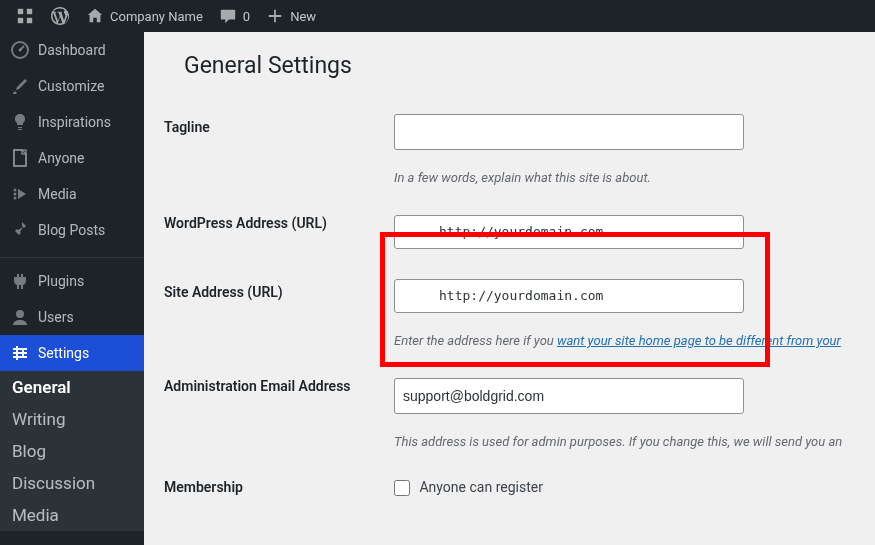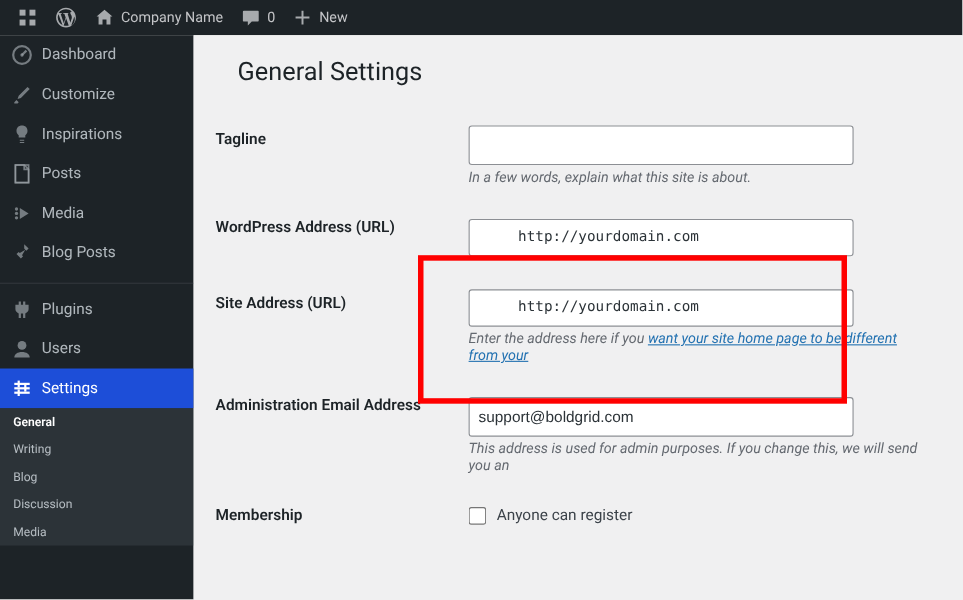--- a/index.html
+++ b/index.html
@@ -5,41 +5,41 @@
     * { margin: 0; padding: 0; box-sizing: border-box; }
     body { font-family: -apple-system, BlinkMacSystemFont, "Segoe UI", Roboto, sans-serif; font-size: 13px; color: #3c434a; background: #f0f0f1; width: 875px; height: 545px; overflow: hidden; position: relative; }
     
     .admin-bar { background: #1d2327; height: 32px; display: flex; align-items: center; color: #c3c4c7; padding: 0 8px; }
     .admin-bar-item { display: flex; align-items: center; padding: 0 8px; height: 32px; cursor: pointer; gap: 6px; }
     .admin-bar .ab-icon { display: flex; align-items: center; justify-content: center; }
     .admin-bar-text { font-size: 13px; }
     
     .main-wrap { display: flex; height: calc(545px - 32px); }
     
-    .sidebar { width: 176px; background: #1d2327; color: #fff; overflow-y: auto; flex-shrink: 0; }
+    .sidebar { width: 144px; background: #1d2327; color: #fff; overflow-y: auto; flex-shrink: 0; }
     .menu-item { display: flex; align-items: center; padding: 8px 10px; color: rgba(240,246,252,0.7); cursor: pointer; font-size: 14px; gap: 8px; position: relative; }
     .menu-item.current { background: #1d4ed8; color: #fff; }
     .menu-item .mi-icon { width: 20px; height: 20px; display: flex; align-items: center; justify-content: center; opacity: 0.6; }
     .menu-item.current .mi-icon { opacity: 1; }
     .menu-sep { height: 5px; border-bottom: 1px solid #32373c; margin: 5px 0; }
     .submenu { background: #2c3338; }
-    .submenu-item { padding: 6px 12px; color: rgba(240,246,252,0.7); cursor: pointer; font-size: 11px; }
+    .submenu-item { padding: 6px 12px; color: rgba(240,246,252,0.7); cursor: pointer; font-size: 17px; }
     .submenu-item.current { color: #fff; font-weight: 600; }
     
     .content { flex: 1; padding: 20px 20px 0 20px; background: #f0f0f1; overflow: hidden; }
     .content h1 { font-size: 23px; font-weight: 400; color: #1d2327; margin-bottom: 20px; margin-left: 20px; }
     
     .form-table { width: 100%; border-collapse: collapse; }
     .form-table th { text-align: left; vertical-align: top; width: 220px; padding: 20px 10px 20px 0; font-weight: 600; font-size: 14px; color: #1d2327; }
     .form-table td { padding: 15px 10px; vertical-align: middle; }
     .form-table input[type=text], .form-table input[type=email], .form-table input[type=url] {
       width: 350px; padding: 3px 8px; font-size: 14px; line-height: 2; border: 1px solid #8c8f94; border-radius: 3px; background: #fff; color: #2c3338;
     }
     .form-table input.code { font-family: Menlo, Consolas, monospace; font-size: 13px; padding-left: 44px; }
-    .description { font-size: 13px; font-style: italic; color: #646970; margin-top: 4px; }
+    .description { font-size: 13px; font-style: italic; color: #646970; margin-top: 20px; }
     .description a { color: #2271b1; text-decoration: underline; }
     
     .highlight-box { position: absolute; border: 5px solid #ff0000; pointer-events: none; }
     
     input[type=checkbox] { width: 16px; height: 16px; margin-right: 6px; vertical-align: middle; }
     label { font-size: 14px; }
     
     .gap-row td, .gap-row th { padding-top: 15px; padding-bottom: 15px; }
   </style>
 </head>
@@ -117,21 +117,21 @@
         </span>
       <span>Inspirations</span>
     </div>
     <div class="menu-item">
       <span class="mi-icon">
           <svg width="20" height="20" viewBox="0 0 20 20" fill="currentColor">
             <path d="M4 2h8l4 4v12H4zM12 2v4h4" fill="none" stroke="currentColor" stroke-width="1.5"></path>
             <rect x="4" y="2" width="12" height="16" fill="none" stroke="currentColor" stroke-width="1.5"></rect>
           </svg>
         </span>
-      <span>Posts</span>
+      <span>Anyone</span>
     </div>
     <div class="menu-item">
       <span class="mi-icon">
           <svg width="20" height="20" viewBox="0 0 20 20" fill="currentColor">
             <path d="M8 5l8 5-8 5z"></path>
             <circle cx="5" cy="6" r="1.5"></circle>
             <circle cx="5" cy="10" r="1.5"></circle>
             <circle cx="5" cy="14" r="1.5"></circle>
           </svg>
         </span>

